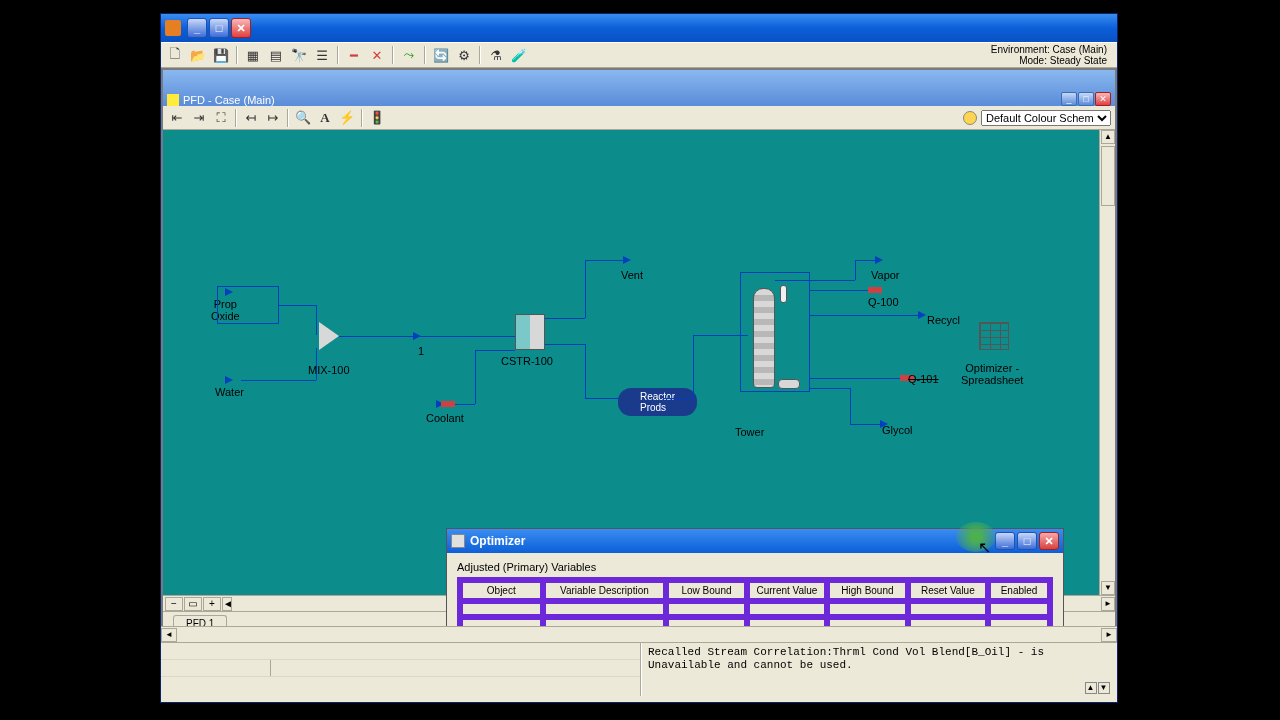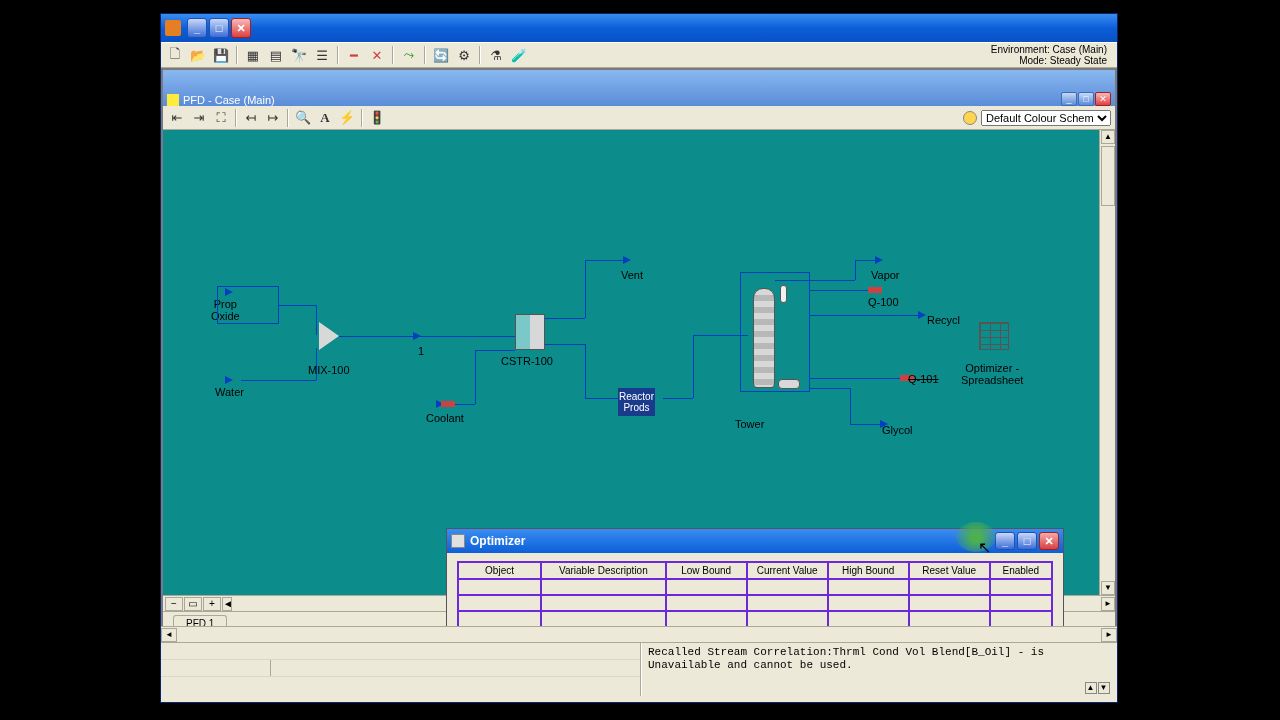--- a/index.html
+++ b/index.html
@@ -38,39 +38,39 @@
 .pfd-tabs { height: 18px; background: #ece9d8; border-top: 1px solid #aca899; display: flex; align-items: flex-end; padding-left: 10px; overflow: hidden; }
 .pfd-tab { padding: 2px 12px 0; background: #ece9d8; border: 1px solid #aca899; border-bottom: none; font-size: 10px; border-radius: 3px 3px 0 0; }
 .scheme-select { margin-left: auto; display: flex; align-items: center; gap: 4px; font-size: 11px; }
 .scheme-select select { font-size: 11px; width: 130px; }
 .scheme-face { width: 14px; height: 14px; background: #ffd54f; border-radius: 50%; border: 1px solid #888; }
 .node-label { position: absolute; color: #000; font-size: 11px; text-align: center; }
 .stream-line { position: absolute; background: #003fbf; }
 .stream-arrow { position: absolute; width: 0; height: 0; }
 .arrow-right { border-top: 4px solid transparent; border-bottom: 4px solid transparent; border-left: 8px solid #003fbf; }
 .unit-box { position: absolute; border: 1px solid #003fbf; background: rgba(255,255,255,0.1); }
-.reactor-prods { position: absolute; background: #1a3a8c; color: #fff; font-size: 10px; padding: 3px 1px; text-align: center; }
+.reactor-prods { position: absolute; background: #1a3a8c; color: #fff; font-size: 10px; padding: 3px 22px; text-align: left; border-radius: 13px; }
 .mixer-shape { position: absolute; width: 0; height: 0; border-top: 14px solid transparent; border-bottom: 14px solid transparent; border-left: 20px solid #d8d8d8; }
 .cstr-shape { position: absolute; width: 30px; height: 36px; background: linear-gradient(to right, #7ac8c8 50%, #d8d8d8 50%); border: 1px solid #555; }
 .tower-shape { position: absolute; width: 22px; height: 100px; background: repeating-linear-gradient(to bottom, #d8d8d8 0 6px, #b8b8b8 6px 12px); border: 1px solid #555; border-radius: 10px 10px 4px 4px; }
 .tower-cond { position: absolute; width: 7px; height: 18px; background: #f0f0f0; border: 1px solid #555; border-radius: 3px; }
 .tower-reb { position: absolute; width: 22px; height: 10px; background: #d8d8d8; border: 1px solid #555; border-radius: 4px; }
 .spreadsheet-shape { position: absolute; width: 30px; height: 28px; background: repeating-linear-gradient(to bottom, #555 0 1px, transparent 1px 7px), repeating-linear-gradient(to right, #555 0 1px, transparent 1px 10px); border: 1px solid #555; }
 .q-shape { position: absolute; width: 14px; height: 6px; background: #d04040; }
 .optimizer-window { position: absolute; left: 285px; top: 460px; width: 618px; height: 178px; background: #ece9d8; border: 1px solid #555; z-index: 100; }
 .opt-titlebar { height: 24px; background: linear-gradient(to bottom, #3a8df0, #0c5fd8); display: flex; align-items: center; padding: 0 4px; color: #fff; font-weight: bold; font-size: 12px; }
 .opt-titlebar .oti { width: 14px; height: 14px; background: #e0e0e0; margin-right: 5px; border: 1px solid #888; }
 .opt-btns { margin-left: auto; display: flex; gap: 2px; }
 .opt-btn { width: 20px; height: 18px; border-radius: 3px; display: flex; align-items: center; justify-content: center; font-size: 11px; font-weight: bold; }
 .opt-btn.o-min, .opt-btn.o-max { background: linear-gradient(to bottom, #c8d8f8, #3a6cd8); border: 1px solid #2050b0; color: #fff; }
 .opt-btn.o-close { background: linear-gradient(to bottom, #f8a8a8, #d84040); border: 1px solid #a02020; color: #fff; }
 .opt-body { padding: 8px 10px; font-size: 11px; }
 .opt-label { margin-bottom: 4px; }
 .opt-table { width: 100%; border-collapse: collapse; background: #ece9d8; }
-.opt-table th, .opt-table td { border: 2px solid #6d28d9; font-size: 10px; font-weight: normal; padding: 2px 4px; height: 16px; background: #ece9d8; }
+.opt-table th, .opt-table td { border: 6px solid #6d28d9; font-size: 10px; font-weight: normal; padding: 2px 4px; height: 16px; background: #ece9d8; }
 .opt-table th { background: #ece9d8; }
 .highlight-blob { position: absolute; left: 795px; top: 454px; width: 40px; height: 30px; background: radial-gradient(circle, #4caf50 20%, rgba(76,175,80,0.3) 70%, transparent 100%); border-radius: 50%; z-index: 150; pointer-events: none; }
 .cursor { position: absolute; left: 817px; top: 470px; z-index: 200; font-size: 16px; color: #000; pointer-events: none; }
 .status-area { height: 54px; border-top: 1px solid #aca899; display: flex; }
 .status-left { width: 480px; border-right: 1px solid #aca899; }
 .status-slot { height: 17px; border-bottom: 1px solid #dcd8c8; }
 .status-msg { flex: 1; padding: 3px 6px; font-family: "Courier New", monospace; font-size: 11px; color: #000; line-height: 13px; border-left: 1px solid #fff; background: #ece9d8; }
 .status-right-ctrl { width: 40px; display: flex; align-items: flex-end; justify-content: center; padding-bottom: 2px; gap: 1px; }
 .sr-btn { width: 12px; height: 12px; background: #ece9d8; border: 1px solid #888; font-size: 8px; text-align: center; line-height: 10px; }
 .hscroll-bar-main { height: 16px; background: #ece9d8; border-top: 1px solid #aca899; position: relative; }
@@ -197,21 +197,21 @@
 Prods</div>
 
           <div class="stream-line" style="left:500px; top:268px; width:30px; height:1px;"></div>
           <div class="stream-line" style="left:530px; top:205px; width:1px; height:63px;"></div>
           <div class="stream-line" style="left:530px; top:205px; width:55px; height:1px;"></div>
 
           <div class="unit-box" style="left:577px; top:142px; width:70px; height:120px; background:transparent;"></div>
           <div class="tower-shape" style="left:590px; top:158px;"></div>
           <div class="tower-cond" style="left:617px; top:155px;"></div>
           <div class="tower-reb" style="left:615px; top:249px;"></div>
-          <div class="node-label" style="left:572px; top:288px;">Tower</div>
+          <div class="node-label" style="left:572px; top:296px;">Tower</div>
 
           <div class="stream-line" style="left:612px; top:150px; width:80px; height:1px;"></div>
           <div class="stream-line" style="left:692px; top:130px; width:1px; height:20px;"></div>
           <div class="stream-line" style="left:692px; top:130px; width:20px; height:1px;"></div>
           <div class="stream-arrow arrow-right" style="left:712px; top:126px;"></div>
           <div class="node-label" style="left:708px; top:139px;">Vapor</div>
 
           <div class="stream-line" style="left:647px; top:160px; width:58px; height:1px;"></div>
           <div class="q-shape" style="left:705px; top:157px;"></div>
           <div class="node-label" style="left:705px; top:166px;">Q-100</div>
@@ -266,20 +266,21 @@
       <div class="opt-titlebar">
         <div class="oti"></div>
         <span>Optimizer</span>
         <div class="opt-btns">
           <div class="opt-btn o-min">_</div>
           <div class="opt-btn o-max">□</div>
           <div class="opt-btn o-close">✕</div>
         </div>
       </div>
       <div class="opt-body">
+        <div class="opt-label">Adjusted (Primary) Variables</div>
         <table class="opt-table">
           <thead>
             <tr>
               <th style="width:80px">Object</th>
               <th style="width:120px">Variable Description</th>
               <th style="width:78px">Low Bound</th>
               <th style="width:78px">Current Value</th>
               <th style="width:78px">High Bound</th>
               <th style="width:78px">Reset Value</th>
               <th style="width:60px">Enabled</th>

